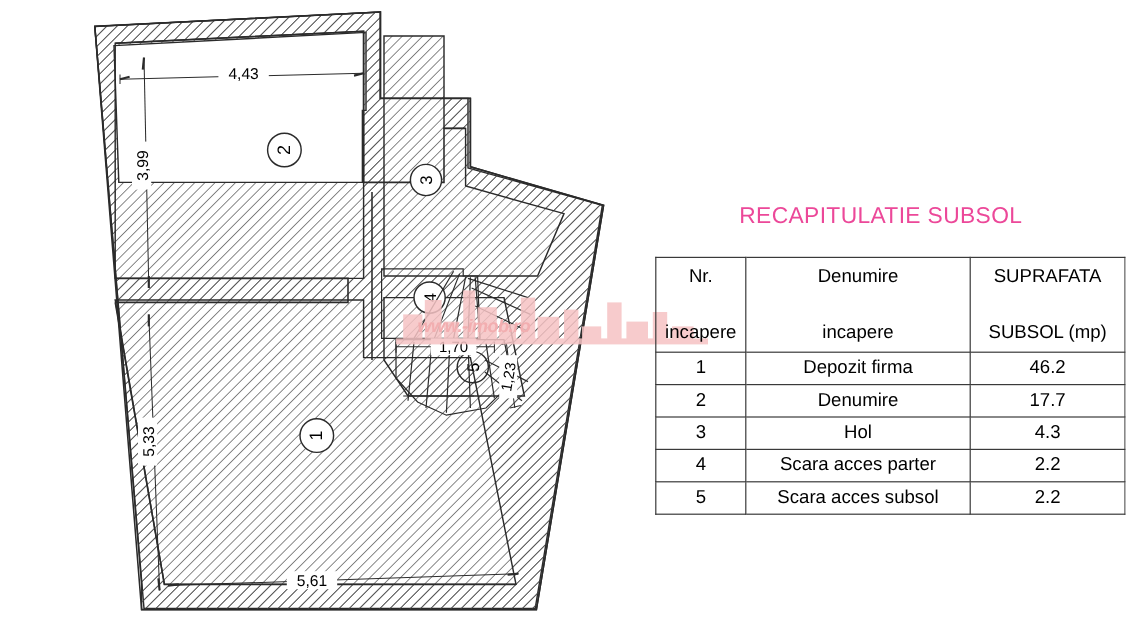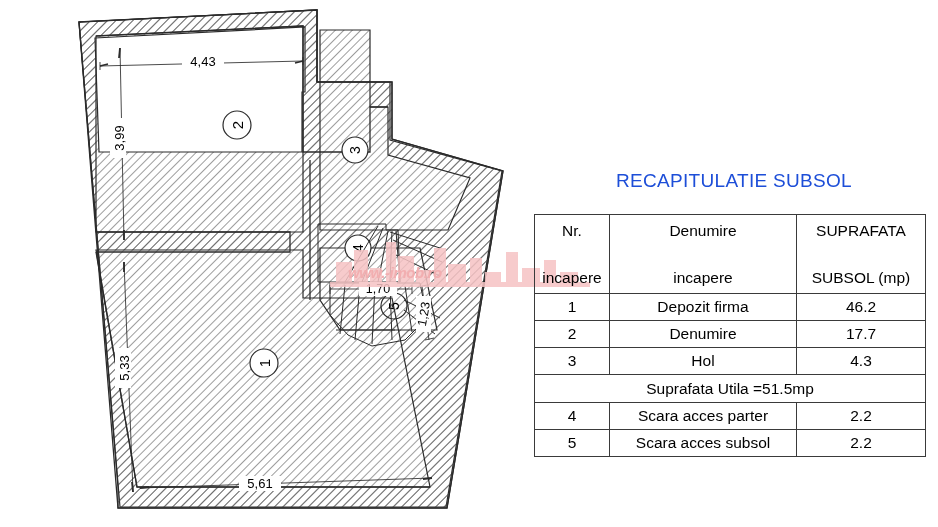--- a/index.html
+++ b/index.html
@@ -66,26 +66,26 @@
     height: 527px;
   }
   #recap-title {
     position: absolute;
     left: 0;
     top: 170px;
     width: 408px;
     text-align: center;
     font-size: 19px;
     letter-spacing: 0.3px;
-    color: #1d4ed8;
+    color: #ec4899;
     font-family: "Liberation Sans", sans-serif;
   }
   #recap-table {
     position: absolute;
-    left: 4px;
+    left: 16px;
     top: 214px;
     width: 388px;
     border-collapse: collapse;
     table-layout: fixed;
     background: transparent;
   }
   #recap-table td {
     border: 1px solid #3a3a3a;
     font-size: 15.5px;
     color: #000;
@@ -361,23 +361,20 @@
           <td>2</td>
           <td>Denumire</td>
           <td>17.7</td>
         </tr>
         <tr class="data">
           <td>3</td>
           <td>Hol</td>
           <td>4.3</td>
         </tr>
 
-        <tr class="summary">
-          <td colspan="3">Suprafata Utila =51.5mp</td>
-        </tr>
 
         <tr class="data">
           <td>4</td>
           <td>Scara acces parter</td>
           <td>2.2</td>
         </tr>
         <tr class="data">
           <td>5</td>
           <td>Scara acces subsol</td>
           <td>2.2</td>

